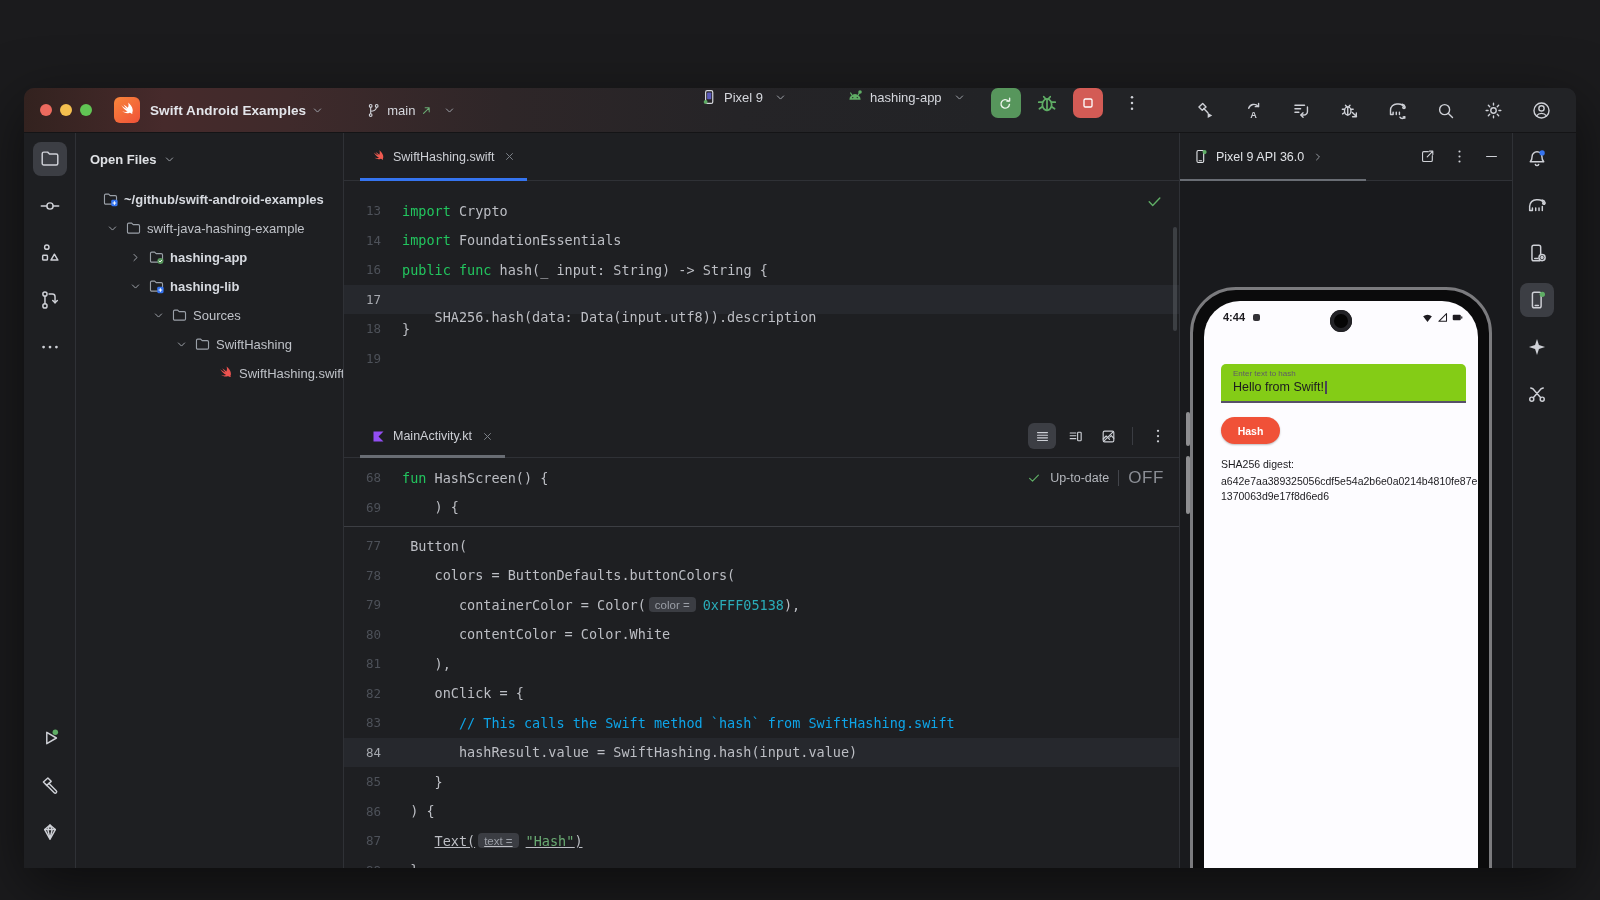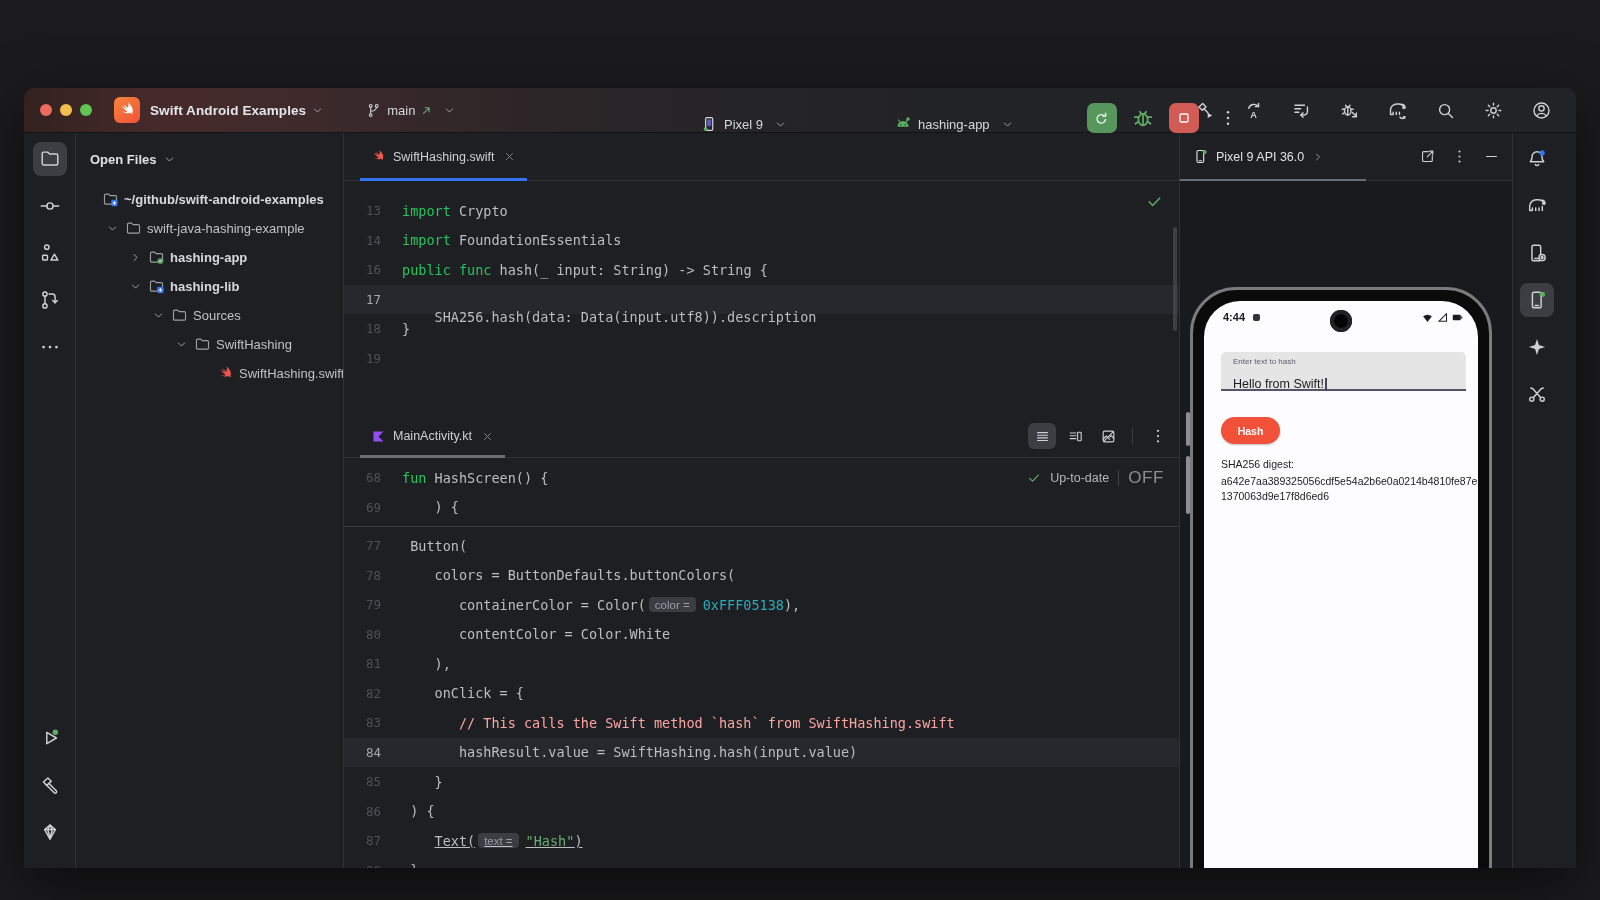--- a/index.html
+++ b/index.html
@@ -21,21 +21,21 @@
 .light { width:12px; height:12px; border-radius:50%; }
 .l-red{background:#EC6A5E}.l-yellow{background:#F4BF4F}.l-green{background:#61C554}
 .swift-logo { width:26px; height:26px; border-radius:6px; margin-right:10px; flex:0 0 auto;
   background:linear-gradient(140deg,#F8863B,#F05138); display:flex; align-items:center; justify-content:center; }
 .swift-logo .icon { width:18px; height:18px; color:#fff; }
 .tb-title { font-size:13.5px; font-weight:700; color:#e3e5ea; letter-spacing:.1px; }
 .tb-chev { width:15px; height:15px; color:#9da1a8; margin-left:4px; }
 .branch { display:flex; align-items:center; gap:5px; margin-left:40px; color:#d5d7dd; font-size:13px; }
 .branch .b-icon { width:17px; height:17px; color:#ced0d6; }
 .b-arrow { width:13px; height:13px; color:#6aab73; }
-.tb-center { position:absolute; left:676px; top:0; height:45px; display:flex; align-items:flex-end;gap:48px; }
+.tb-center { position:absolute; left:676px; top:0; height:45px; display:flex; align-items:flex-start; }
 .tb-item { display:flex; align-items:center; gap:6px; color:#d5d7dd; font-size:13px; }
 .tb-item .w-icon { width:18px; height:18px; }
 .runcfg { margin-left:58px; }
 .tb-controls { display:flex; align-items:center; gap:13px; margin-left:24px; }
 .ctl-btn { width:30px; height:30px; border-radius:7px; display:flex; align-items:center; justify-content:center; }
 .ctl-run { background:#57965C; }
 .ctl-run .icon { width:17px; height:17px; color:#eaf3ea; }
 .ctl-bug { width:26px; height:26px; color:#5FAD65; }
 .ctl-stop { background:#D35B55; }
 .ctl-stop .icon { width:16px; height:16px; color:#fff; }
@@ -90,21 +90,21 @@
 
 .editor { position:relative; font-family:"DejaVu Sans Mono","Liberation Mono",monospace;
   overflow:hidden; background:#1e1f22; }
 .editor1 { height:234px; padding-top:15px; }
 .editor2 { flex:1; padding-top:5px; }
 .cl { display:flex; align-items:center; height:29.5px; }
 .cl.hl { background:#26282d; }
 .gut { flex:0 0 58px; text-align:right; padding-right:21px; font-size:12.5px; color:#4d5159; }
 .cl.hl .gut { color:#a6a9af; }
 .code { font-size:13.5px; color:#bcbec4; white-space:pre; display:flex; align-items:center; }
-.p-kw{color:#22c55e} .p-num{color:#2AACB8} .p-str{color:#6AAB73} .p-cmt{color:#fca5a5} .p-pl{color:#bcbec4}
+.p-kw{color:#22c55e} .p-num{color:#2AACB8} .p-str{color:#6AAB73} .p-cmt{color:#0ea5e9} .p-pl{color:#bcbec4}
 .p-hint { background:#3b3d43; color:#9b9fa7; font-family:"Liberation Sans",sans-serif;
   font-size:11.5px; padding:1.5px 6px; border-radius:4px; margin:0 7px 0 3px; }
 .fold-sep { height:9px; position:relative; }
 .fold-sep:after { content:""; position:absolute; left:0; right:0; top:4px; height:1px; background:#3c3e43; }
 .ed-check { position:absolute; top:12px; right:16px; width:17px; height:17px; color:#5FAD65; }
 .ed-scroll { position:absolute; right:2px; top:46px; width:4px; height:104px;
   border-radius:2px; background:#56595f; opacity:.55; }
 .uptodate { position:absolute; top:5px; right:0; height:29px; display:flex; align-items:center;
   gap:9px; padding:0 15px; font-family:"Liberation Sans",sans-serif; background:#1e1f22; }
 .utd-check { width:14px; height:14px; color:#5FAD65; }
@@ -130,24 +130,24 @@
 .phone-btn { position:absolute; left:-7px; width:4px; background:#8e8e91; border-radius:2px; }
 .pb1 { top:122px; height:34px; } .pb2 { top:166px; height:58px; }
 .screen { position:absolute; inset:11px; background:#fdfcff; border-radius:36px; overflow:hidden; }
 .s-time { position:absolute; left:19px; top:10px; font-size:11px; font-weight:700; color:#1d1b20; }
 .s-badge { position:absolute; left:49px; top:13px; width:7px; height:7px; background:#1d1b20;
   border-radius:2px; opacity:.9; }
 .punch { position:absolute; left:50%; top:9px; transform:translateX(-50%); width:22px; height:22px;
   border-radius:50%; background:#050505; box-shadow:inset 0 0 0 4px #232327; }
 .s-icons { position:absolute; right:15px; top:11px; display:flex; gap:4px; align-items:center; color:#1d1b20; }
 .s-icons .icon { width:11px; height:11px; }
-.field { position:absolute; left:17px; top:51px; width:245px; height:39px; background:#e5e5e5;
+.field { position:absolute; left:17px; top:63px; width:245px; height:39px; background:#84cc16;
   border-radius:5px 5px 0 0; border-bottom:2px solid #575169; padding:5px 12px 0; }
 .field-label { font-size:8px; color:#5f5a68; }
-.field-value { font-size:12.5px; color:#1c1b1f; margin-top:11px; display:flex; align-items:center; }
+.field-value { font-size:12.5px; color:#1c1b1f; margin-top:2px; display:flex; align-items:center; }
 .caret { width:1.5px; height:13px; background:#4a4458; margin-left:1px; }
 .hash-btn { position:absolute; left:17px; top:116px; width:59px; height:27px; border-radius:14px;
   background:#F05138; color:#fff; font-size:10.5px; font-weight:700;
   display:flex; align-items:center; justify-content:center; box-shadow:0 1px 2px rgba(0,0,0,.25); }
 .digest { position:absolute; left:17px; top:157px; width:252px; color:#1c1b1f; }
 .digest-label { font-size:10.5px; margin-bottom:4px; }
 .digest-hash span { display:block; font-size:10.5px; line-height:15px; }
 
 
 .rightstrip { display:flex; flex-direction:column; align-items:center; gap:13px;

